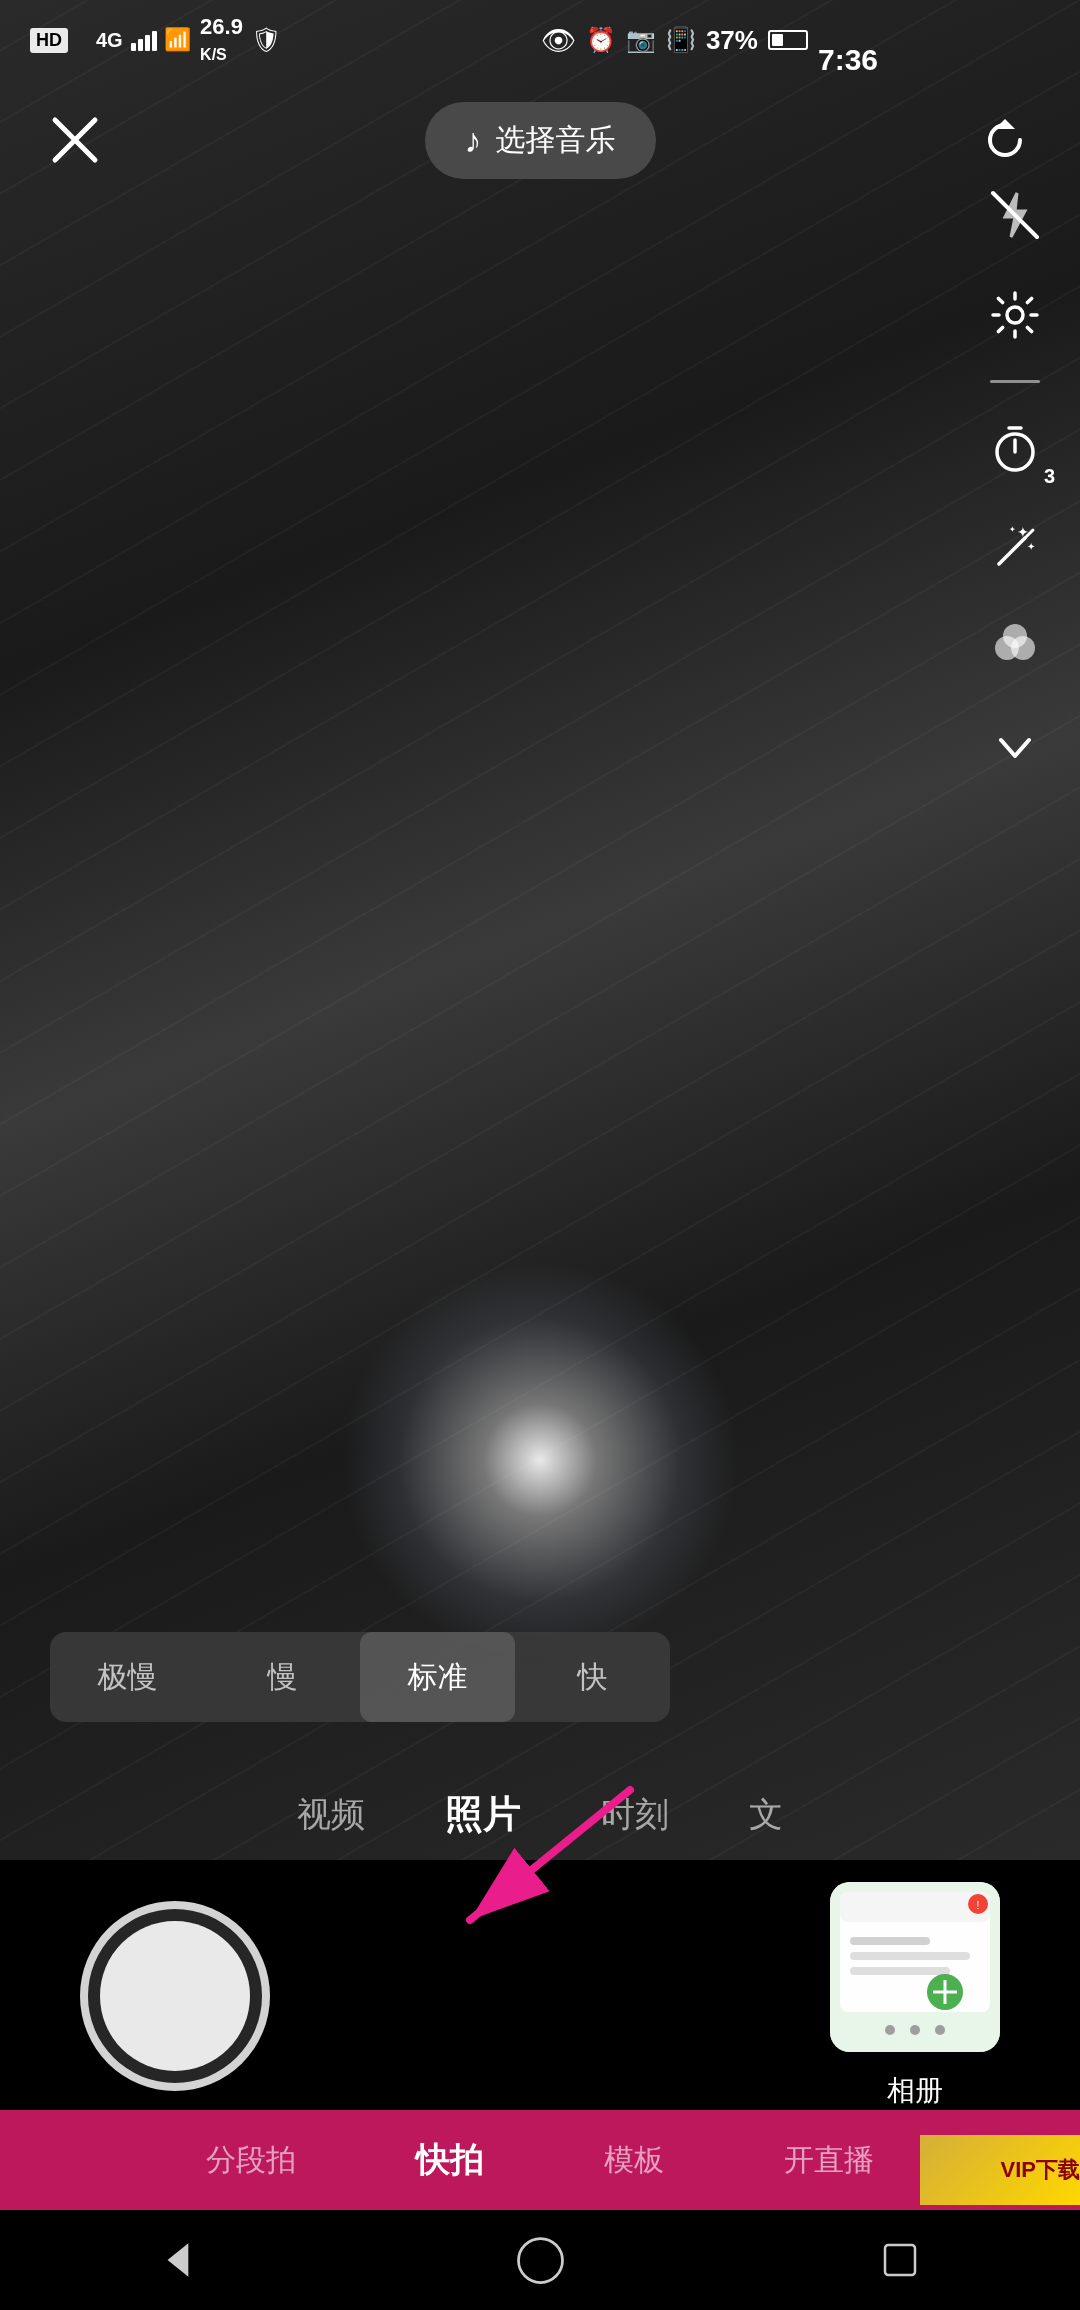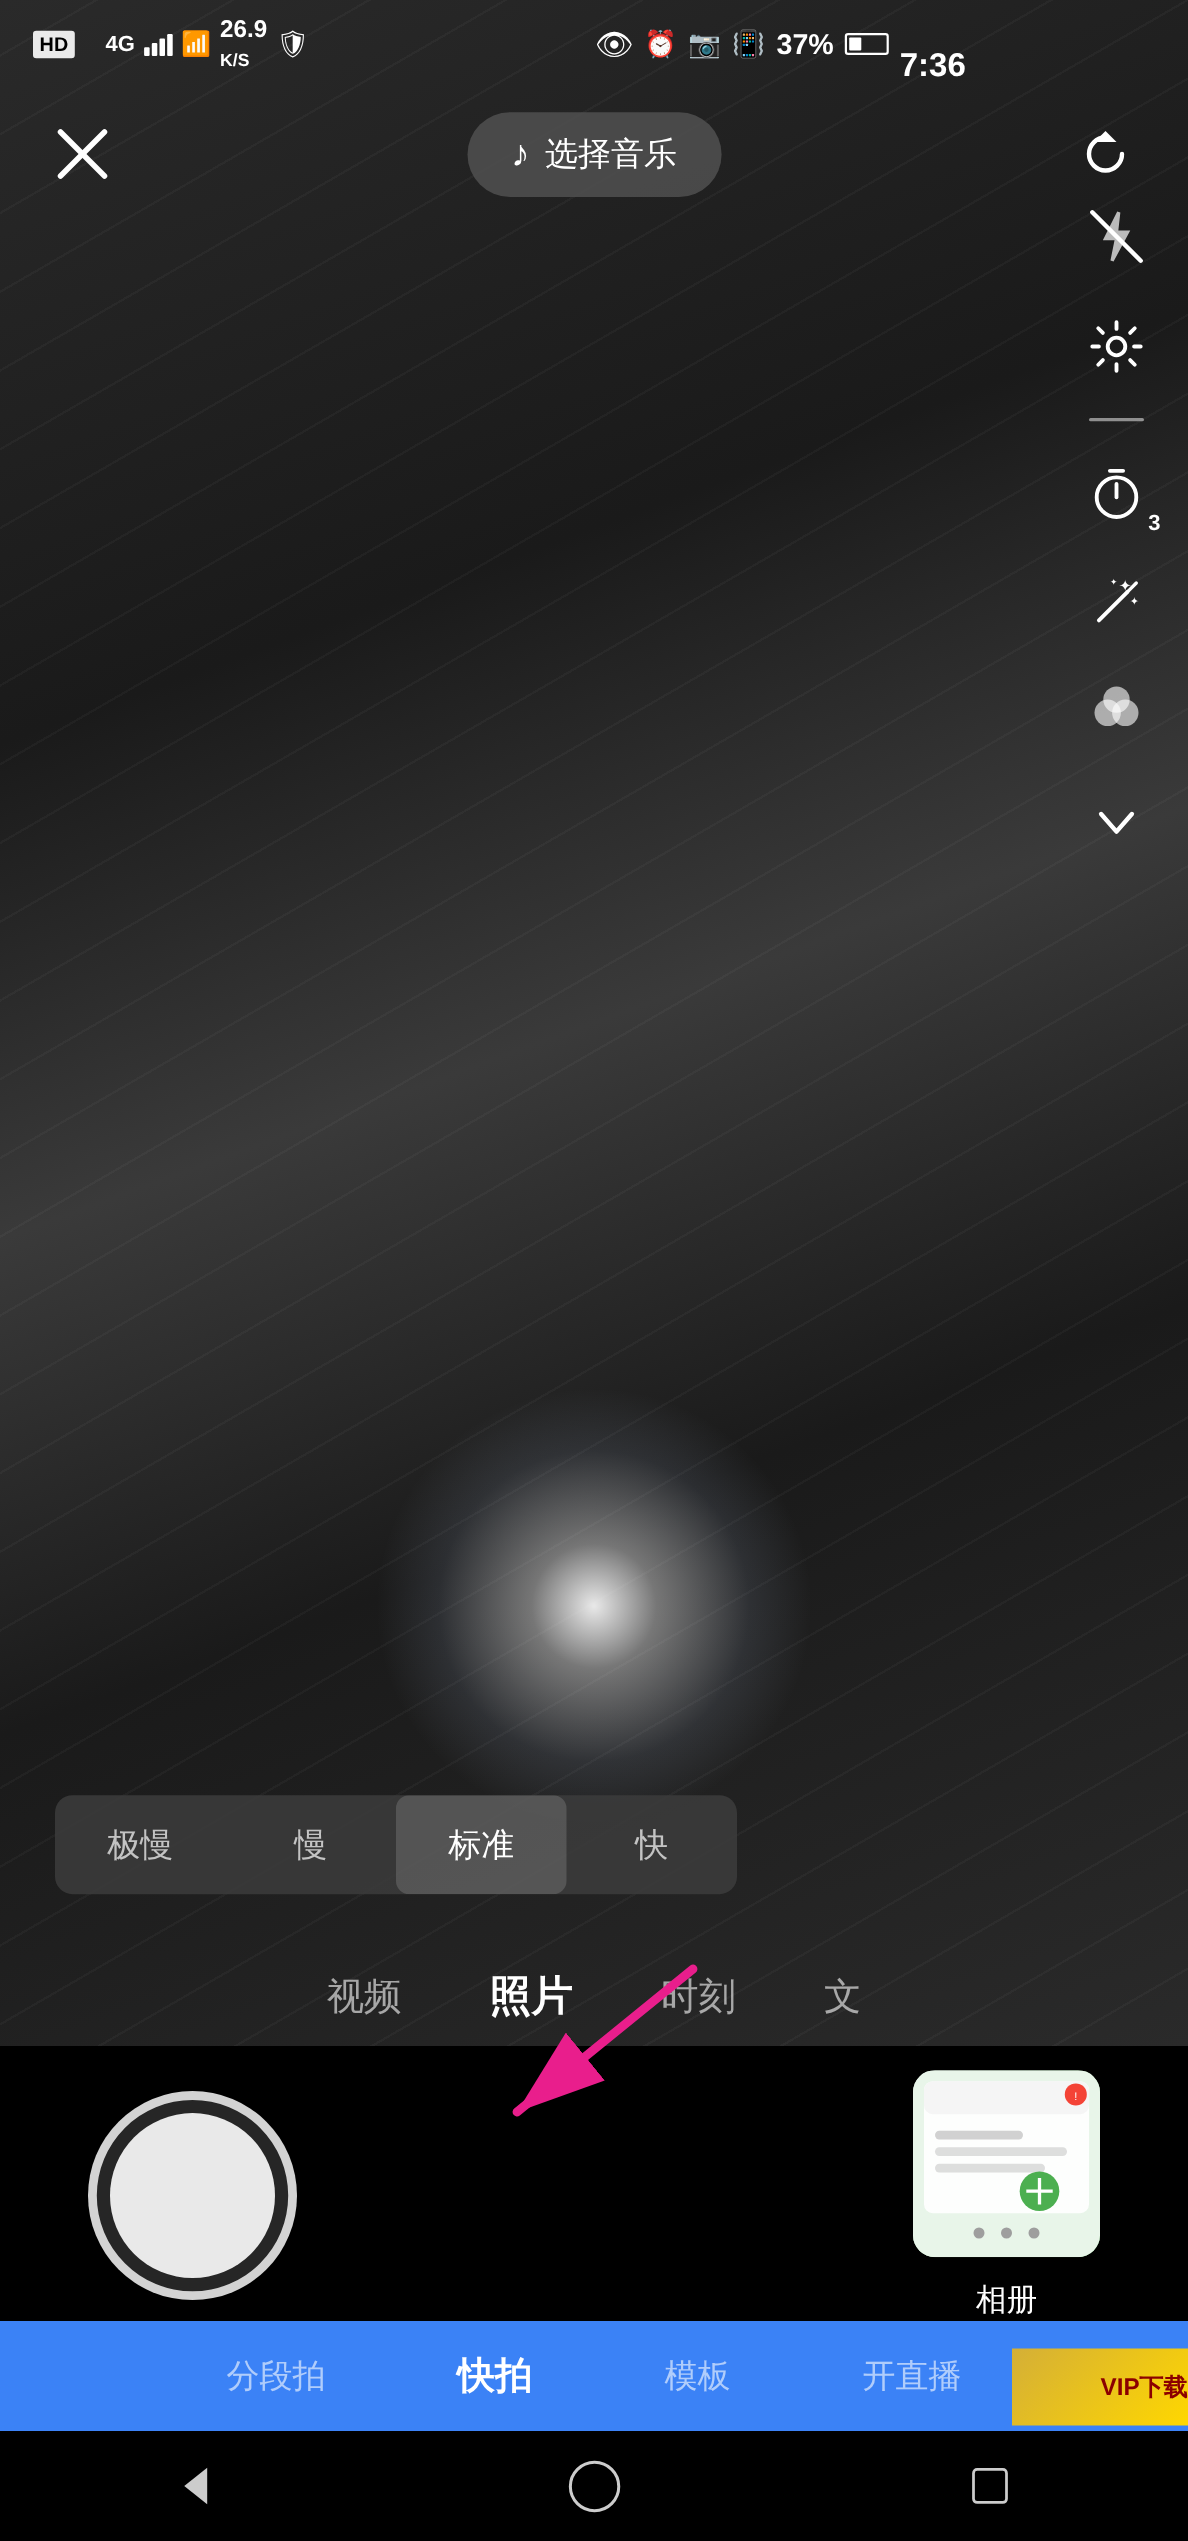--- a/index.html
+++ b/index.html
@@ -369,21 +369,21 @@
     .bottom-tabs {
       position: absolute;
       bottom: 100px;
       left: 0;
       width: 1080px;
       height: 100px;
       display: flex;
       align-items: center;
       justify-content: center;
       gap: 80px;
-      background: #3b82f6;
+      background: #be185d;
       z-index: 100;
     }
 
     .tab-item {
       color: rgba(255,255,255,0.6);
       font-size: 30px;
       cursor: pointer;
       padding: 10px 20px;
     }
 

